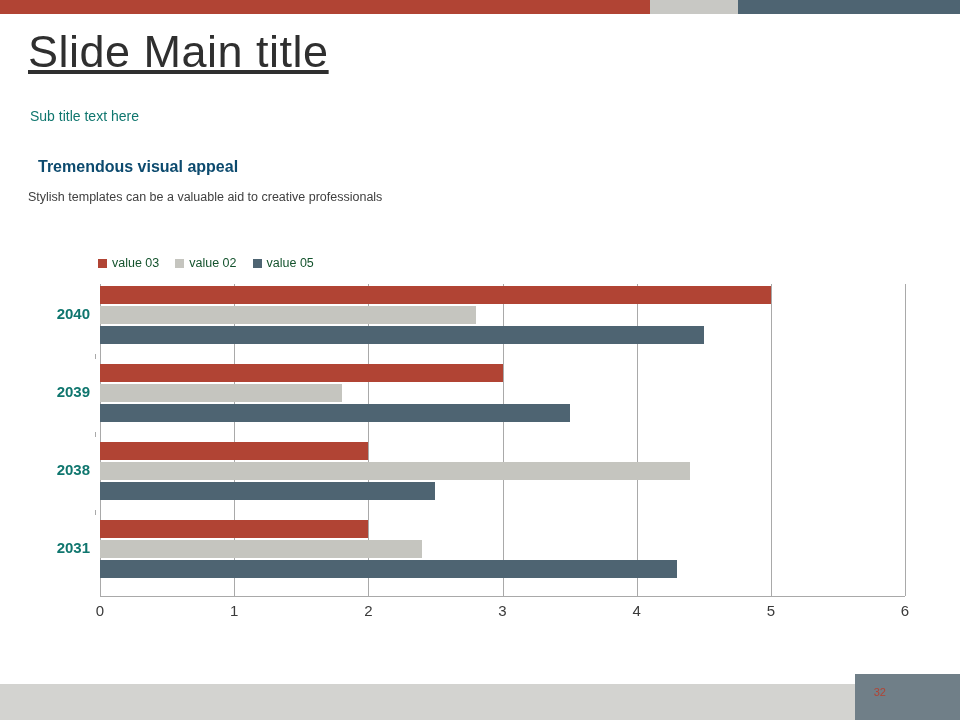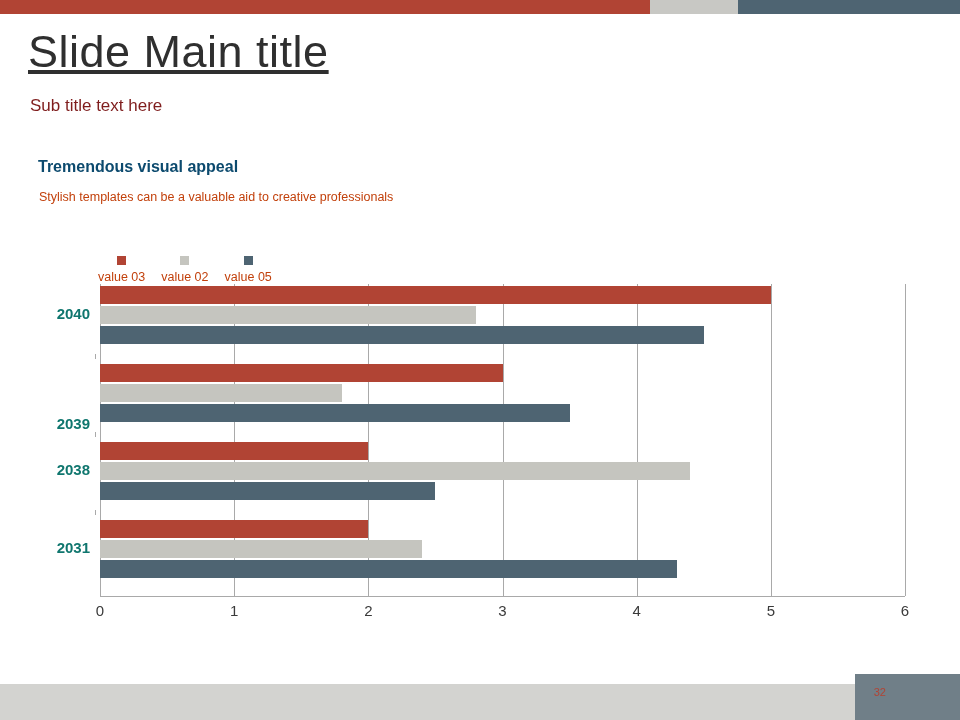--- a/index.html
+++ b/index.html
@@ -35,41 +35,41 @@
     font-size: 45px;
     font-weight: 400;
     color: #2f2f2f;
     letter-spacing: 0.5px;
     line-height: 1.05;
     text-decoration: underline;
   }
   .slide-subtitle {
     position: absolute;
     left: 30px;
-    top: 96px;
-    font-size: 17px;
-    color: #7f1d1d;
+    top: 108px;
+    font-size: 14px;
+    color: #0f766e;
     font-weight: 400;
   }
 
   
   .content-heading {
     position: absolute;
     left: 38px;
     top: 158px;
     font-size: 16px;
     font-weight: bold;
     color: #0c4a6e;
   }
   .content-sub {
     position: absolute;
-    left: 39px;
+    left: 28px;
     top: 190px;
     font-size: 12.5px;
-    color: #c2410c;
+    color: #404040;
   }
 
   
   .chart-area {
     position: absolute;
     left: 0;
     top: 250px;
     width: 960px;
     height: 400px;
   }
@@ -80,22 +80,21 @@
     top: 6px;
     display: flex;
     gap: 16px;
     align-items: center;
   }
   .legend-item {
     display: flex;
     align-items: center;
     gap: 5px;
     font-size: 12.5px;
-    color: #c2410c;
-    flex-direction: column;
+    color: #14532d;
   }
   .legend-swatch {
     width: 9px; height: 9px;
     display: inline-block;
   }
 
   .plot {
     position: absolute;
     left: 100px;
     top: 34px;
@@ -222,21 +221,21 @@
       <div class="gridline" style="left: 805px;"></div>
       <div class="tick-label" style="left: 790px;">6</div>
       <div class="bar" style="left: 0px; top: 2px; width: 670.833px; background: rgb(177, 68, 52);"></div>
       <div class="bar" style="left: 0px; top: 22px; width: 375.667px; background: rgb(197, 197, 191);"></div>
       <div class="bar" style="left: 0px; top: 42px; width: 603.75px; background: rgb(78, 100, 114);"></div>
       <div class="cat-label" style="top: 21px; left: -100px;">2040</div>
       <div class="tick-mark" style="left: -5px; top: 70px;"></div>
       <div class="bar" style="left: 0px; top: 80px; width: 402.5px; background: rgb(177, 68, 52);"></div>
       <div class="bar" style="left: 0px; top: 100px; width: 241.5px; background: rgb(197, 197, 191);"></div>
       <div class="bar" style="left: 0px; top: 120px; width: 469.583px; background: rgb(78, 100, 114);"></div>
-      <div class="cat-label" style="top: 99px; left: -100px; margin-top: 32px;">2039</div>
+      <div class="cat-label" style="top: 99px; left: -100px;">2039</div>
       <div class="tick-mark" style="left: -5px; top: 148px;"></div>
       <div class="bar" style="left: 0px; top: 158px; width: 268.333px; background: rgb(177, 68, 52);"></div>
       <div class="bar" style="left: 0px; top: 178px; width: 590.333px; background: rgb(197, 197, 191);"></div>
       <div class="bar" style="left: 0px; top: 198px; width: 335.417px; background: rgb(78, 100, 114);"></div>
       <div class="cat-label" style="top: 177px; left: -100px;">2038</div>
       <div class="tick-mark" style="left: -5px; top: 226px;"></div>
       <div class="bar" style="left: 0px; top: 236px; width: 268.333px; background: rgb(177, 68, 52);"></div>
       <div class="bar" style="left: 0px; top: 256px; width: 322px; background: rgb(197, 197, 191);"></div>
       <div class="bar" style="left: 0px; top: 276px; width: 576.917px; background: rgb(78, 100, 114);"></div>
       <div class="cat-label" style="top: 255px; left: -100px;">2031</div>

